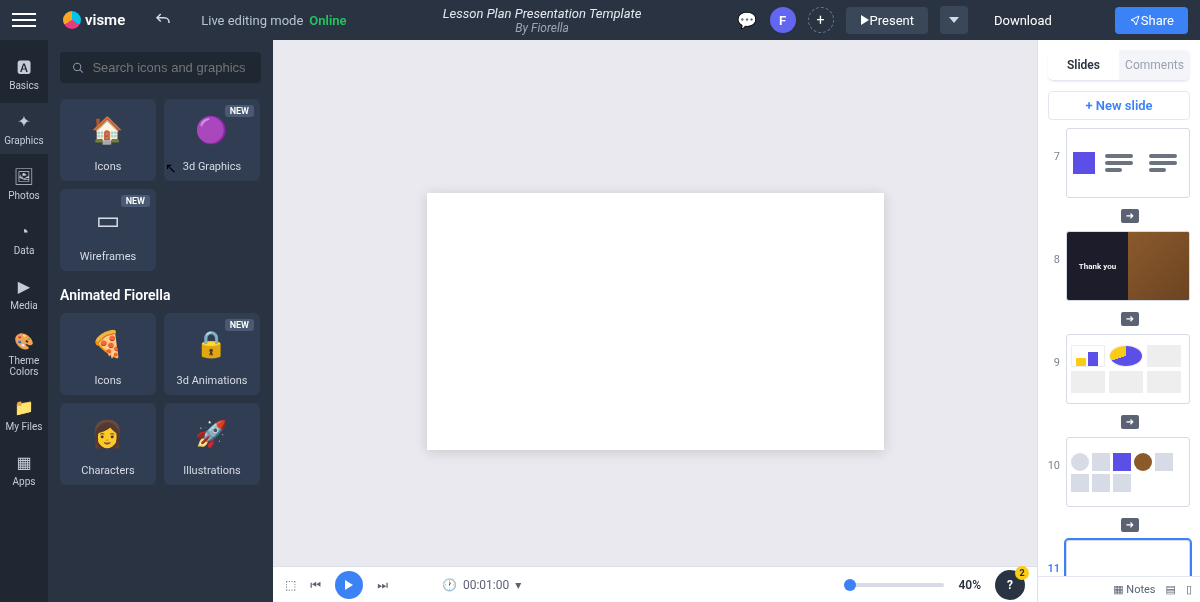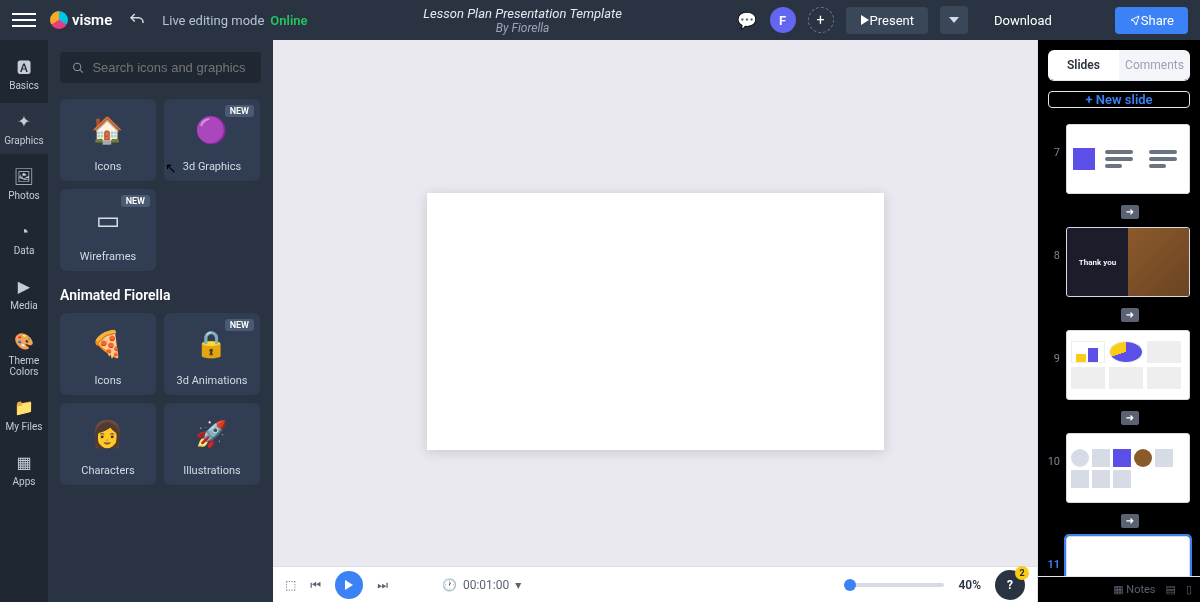--- a/index.html
+++ b/index.html
@@ -4,21 +4,21 @@
 <style>
 * { margin: 0; padding: 0; box-sizing: border-box; }
 body {
   font-family: -apple-system, BlinkMacSystemFont, "Segoe UI", Roboto, sans-serif;
   width: 1200px; height: 602px; overflow: hidden; background: #e9e9ef;
 }
 .header {
   height: 40px; background: #293342; display: flex; align-items: center;
   justify-content: space-between; color: #fff; padding: 0 12px;
 }
-.header-left { display: flex; align-items: center; gap: 14px; }
+.header-left { display: flex; align-items: center; gap: 27px; }
 .hamburger { width: 24px; height: 24px; display: flex; flex-direction: column; justify-content: center; gap: 4px; cursor: pointer; }
 .hamburger span { height: 2px; background: #fff; }
 .logo { display: flex; align-items: center; gap: 4px; font-weight: 600; font-size: 15px; }
 .logo-pie { width: 18px; height: 18px; border-radius: 50%; background: conic-gradient(#00c4e8 0 120deg, #e73c7e 120deg 240deg, #f9a825 240deg 360deg); }
 .undo-icon { width: 22px; height: 22px; display: flex; align-items: center; justify-content: center; cursor: pointer; }
 .undo-icon svg { width: 18px; height: 18px; }
 .editing-mode { font-size: 13px; color: #b8c3d2; display: flex; gap: 6px; }
 .editing-mode .online { color: #22c55e; font-weight: 600; }
 .header-center { text-align: center; font-size: 13px; }
 .doc-title { font-weight: 400; font-style: italic; color: #e5e9f0; }
@@ -86,28 +86,28 @@
   align-items: center; padding: 0 12px; gap: 14px; font-size: 12px; color: #5a6273;
 }
 .play-btn { width: 28px; height: 28px; border-radius: 50%; background: #3b82f6; display: flex; align-items: center; justify-content: center; color: #fff; cursor: pointer; }
 .toolbar-spacer { flex: 1; }
 .zoom-slider { width: 100px; height: 4px; background: #d6dbe5; border-radius: 4px; position: relative; }
 .zoom-knob { position: absolute; left: 0; top: -4px; width: 12px; height: 12px; background: #3b82f6; border-radius: 50%; }
 .help-btn { width: 30px; height: 30px; border-radius: 50%; background: #293342; color: #fff; display: flex; align-items: center; justify-content: center; font-weight: 700; cursor: pointer; position: relative; }
 .help-badge { position: absolute; top: -4px; right: -4px; width: 14px; height: 14px; background: #facc15; border-radius: 50%; font-size: 9px; color: #1e2732; display: flex; align-items: center; justify-content: center; font-weight: 700; }
 
 .right-panel {
-  width: 163px; background: #000000; border-left: 1px solid #dce0e8;
+  width: 163px; background: #ffffff; border-left: 1px solid #dce0e8;
   display: flex; flex-direction: column;
 }
 .rp-tabs { display: flex; border-bottom: 1px solid #e3e7ef; margin: 10px; border-radius: 6px; overflow: hidden; box-shadow: 0 1px 2px rgba(0,0,0,.08); }
 .rp-tab { flex: 1; text-align: center; padding: 8px 0; font-size: 12px; cursor: pointer; color: #9aa2b1; }
 .rp-tab.active { color: #2a3140; font-weight: 600; background: #fff; }
 .rp-tab:not(.active) { background: #f3f5f9; }
-.new-slide { margin: 0 10px 16px; text-align: center; border: 1px solid #e3e7ef; border-radius: 4px; font-size: 13px; color: #3b82f6; font-weight: 600; cursor: pointer; }
+.new-slide { margin: 0 10px 8px; text-align: center; padding: 6px; border: 1px solid #e3e7ef; border-radius: 4px; font-size: 13px; color: #3b82f6; font-weight: 600; cursor: pointer; }
 .slides-list { flex: 1; overflow-y: auto; padding: 0 6px; }
 .slide-row { display: flex; align-items: flex-start; gap: 6px; margin-bottom: 6px; }
 .slide-num { width: 16px; text-align: right; font-size: 11px; color: #7b8395; padding-top: 22px; }
 .slide-thumb { width: 124px; height: 70px; background: #fff; border: 1px solid #d6dbe5; border-radius: 3px; overflow: hidden; position: relative; display: flex; align-items: center; justify-content: center; font-size: 9px; cursor: pointer; }
 .slide-thumb.selected { outline: 2px solid #3b82f6; }
 .slide-action { text-align: center; margin: 2px 0 8px 22px; }
 .slide-action-btn { display: inline-flex; width: 18px; height: 14px; background: #5a6273; border-radius: 2px; align-items: center; justify-content: center; color: #fff; font-size: 10px; cursor: pointer; }
 .rp-footer { height: 26px; border-top: 1px solid #e3e7ef; display: flex; align-items: center; justify-content: flex-end; padding: 0 8px; gap: 10px; font-size: 11px; color: #5a6273; }
 
 .th-purple-sq { width: 22px; height: 22px; background: #5b4fe8; }

